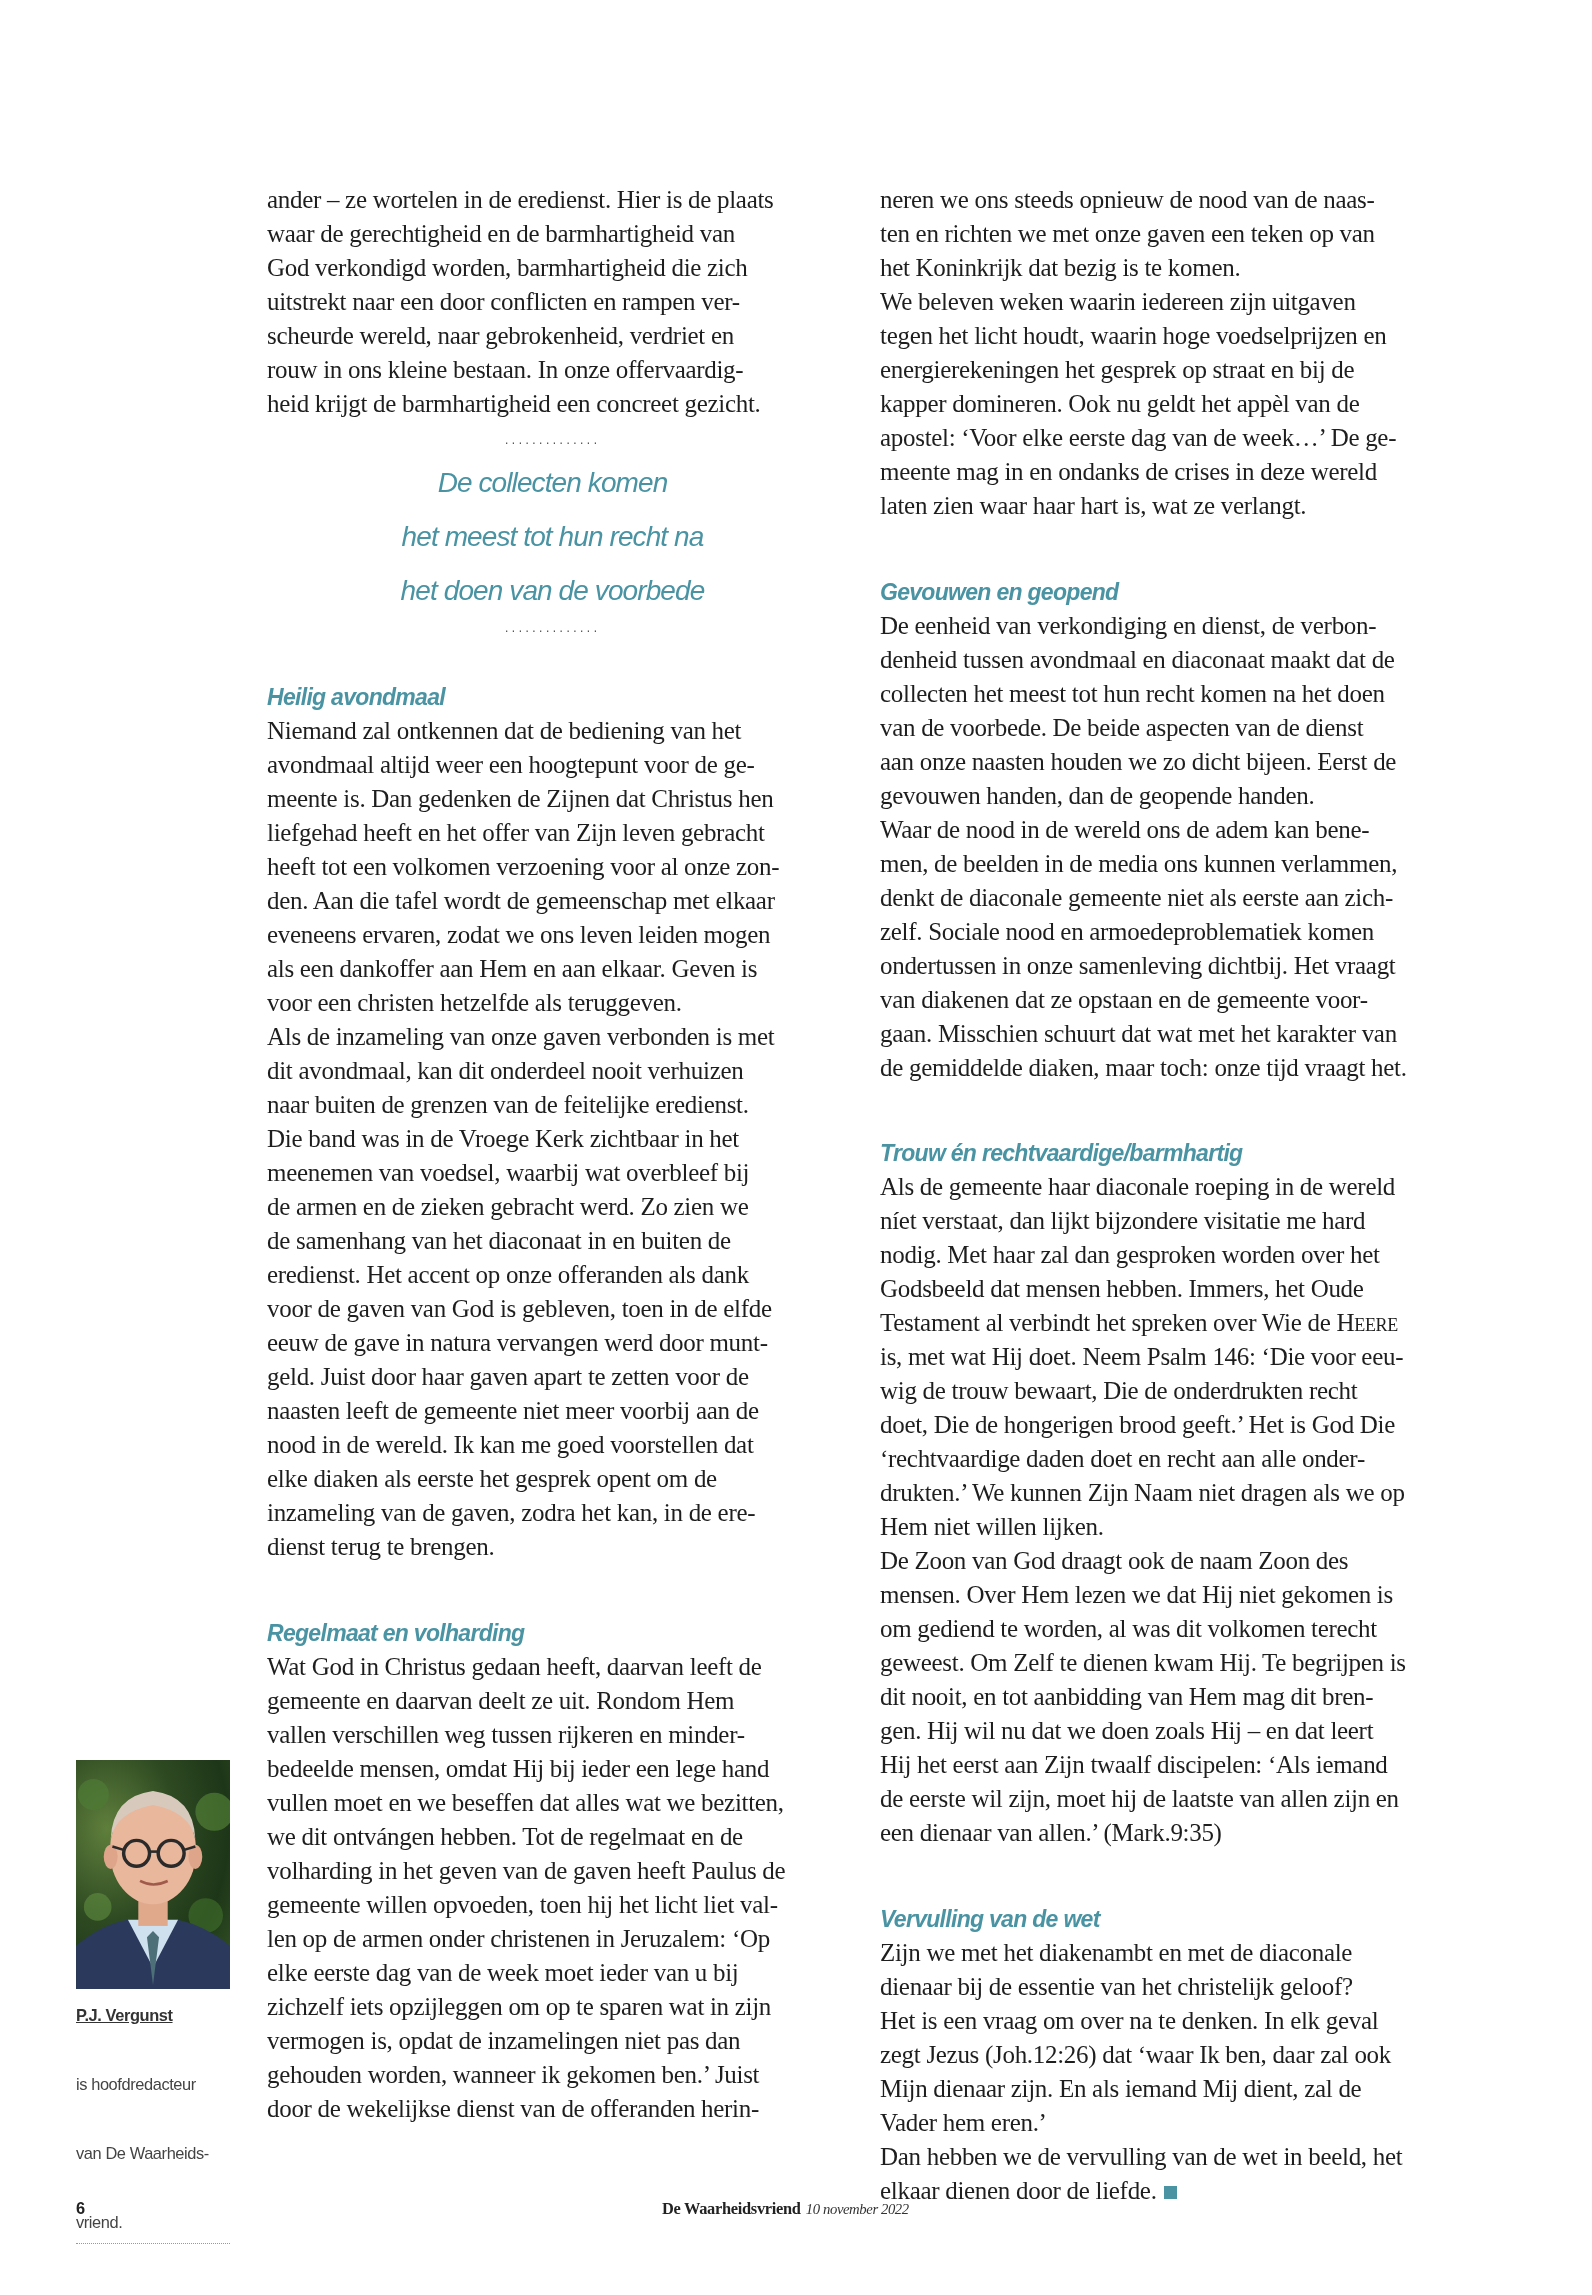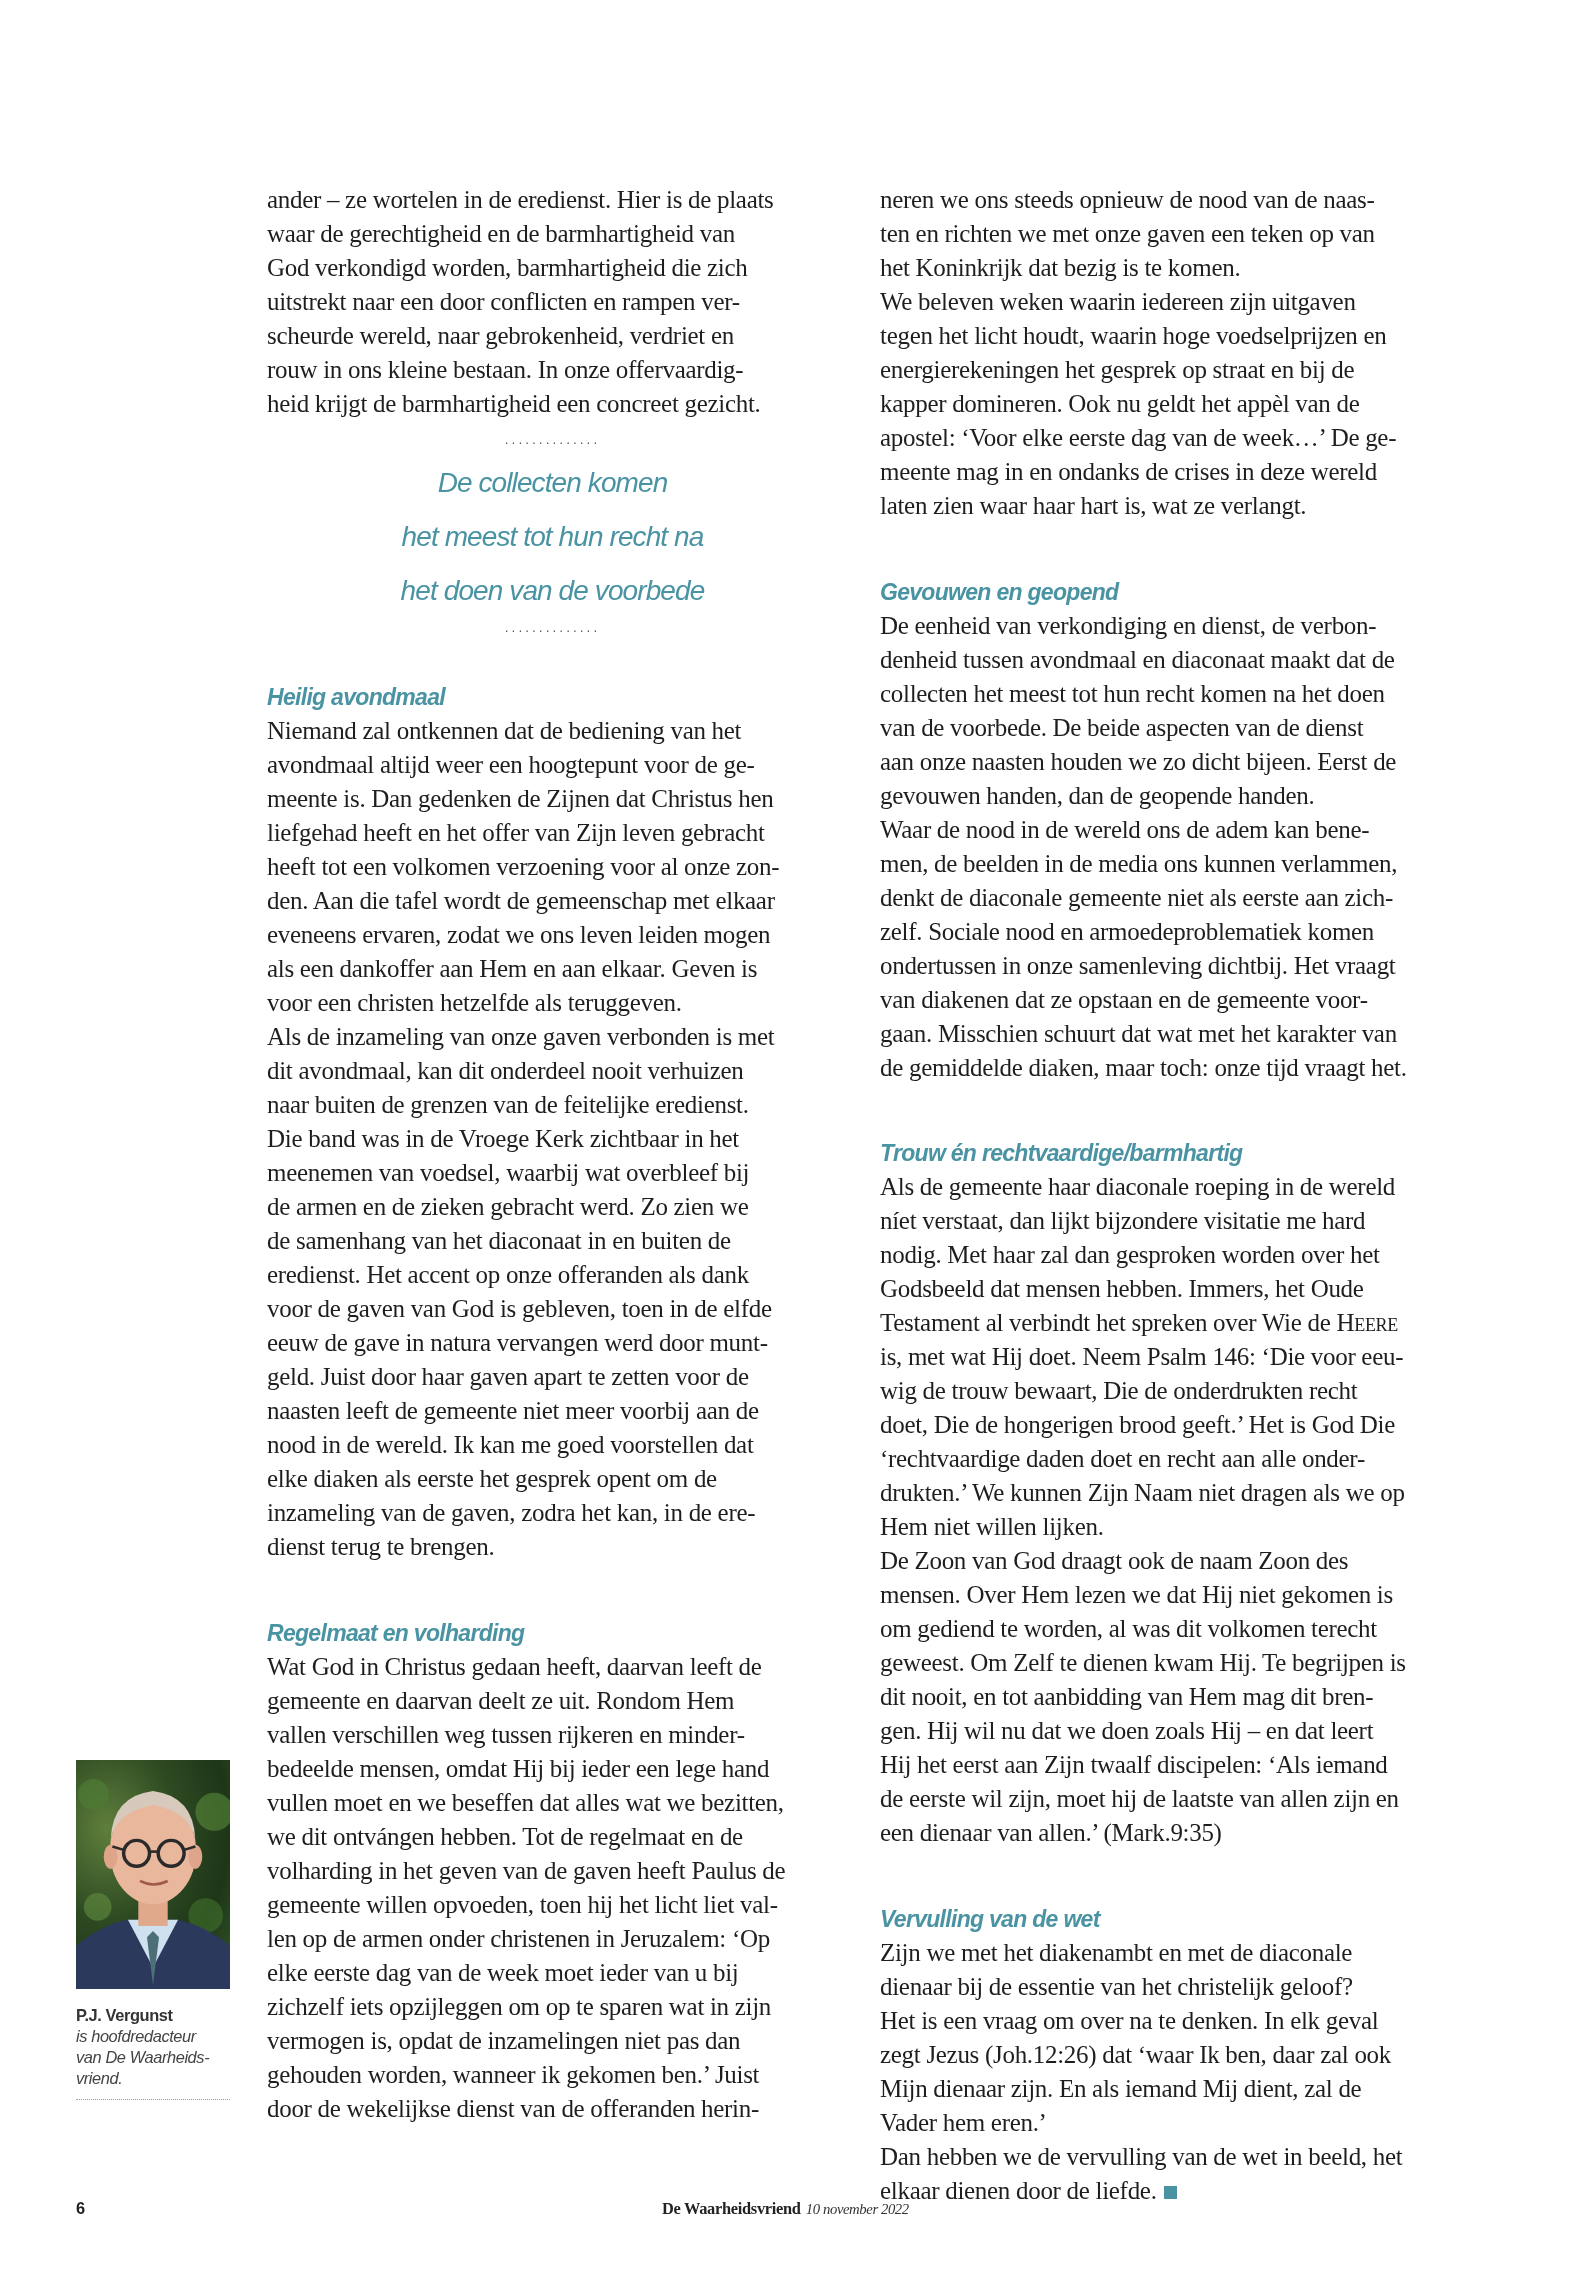--- a/index.html
+++ b/index.html
@@ -34,25 +34,25 @@
   .endmark { display: inline-block; width: 13px; height: 13px; background: #4a93a3; margin-left: 7px; vertical-align: 0px; }
   .sc { font-variant: small-caps; }
   .author { position: absolute; left: 76px; top: 1760px; width: 154px; }
   .photo {
     width: 154px; height: 229px; position: relative; overflow: hidden;
     background: radial-gradient(ellipse at 20% 30%, #5f7f3c 0%, #2e4a22 40%, #1d3618 70%, #3a5a2a 100%);
   }
   .photo svg { position: absolute; left: 0; top: 0; }
   .author-name {
     font-family: "Liberation Sans", "DejaVu Sans", sans-serif; font-weight: bold;
-    font-size: 16.4px; color: #333; margin-top: 15.5px; line-height: 21px; letter-spacing: -0.4px;
+    font-size: 16.4px; color: #333; margin-top: 15.5px; line-height: 21px; letter-spacing: -0.4px; text-decoration: underline;
   }
   .author-role {
-    font-family: "Liberation Sans", "DejaVu Sans", sans-serif; font-style: italic;
-    font-size: 16.4px; color: #444; line-height: 21px; letter-spacing: -0.4px;
+    font-family: "Liberation Sans", "DejaVu Sans", sans-serif; 
+    font-size: 16.4px; color: #444; line-height: 21px; letter-spacing: -0.4px; margin-top: 48px;
   }
   .author-rule { border-bottom: 1.7px dotted #999; margin-top: 10.4px; width: 154px; }
   .footer { position: absolute; top: 2199px; left: 0; width: 1592px; }
   .page-num {
     position: absolute; left: 76px; font-family: "Liberation Sans", "DejaVu Sans", sans-serif;
     font-weight: bold; font-size: 16.4px; color: #222;
   }
   .footer-center {
     position: absolute; left: 662px; font-family: Liberation Serif, serif;
     font-size: 16.4px; color: #222; white-space: nowrap;

